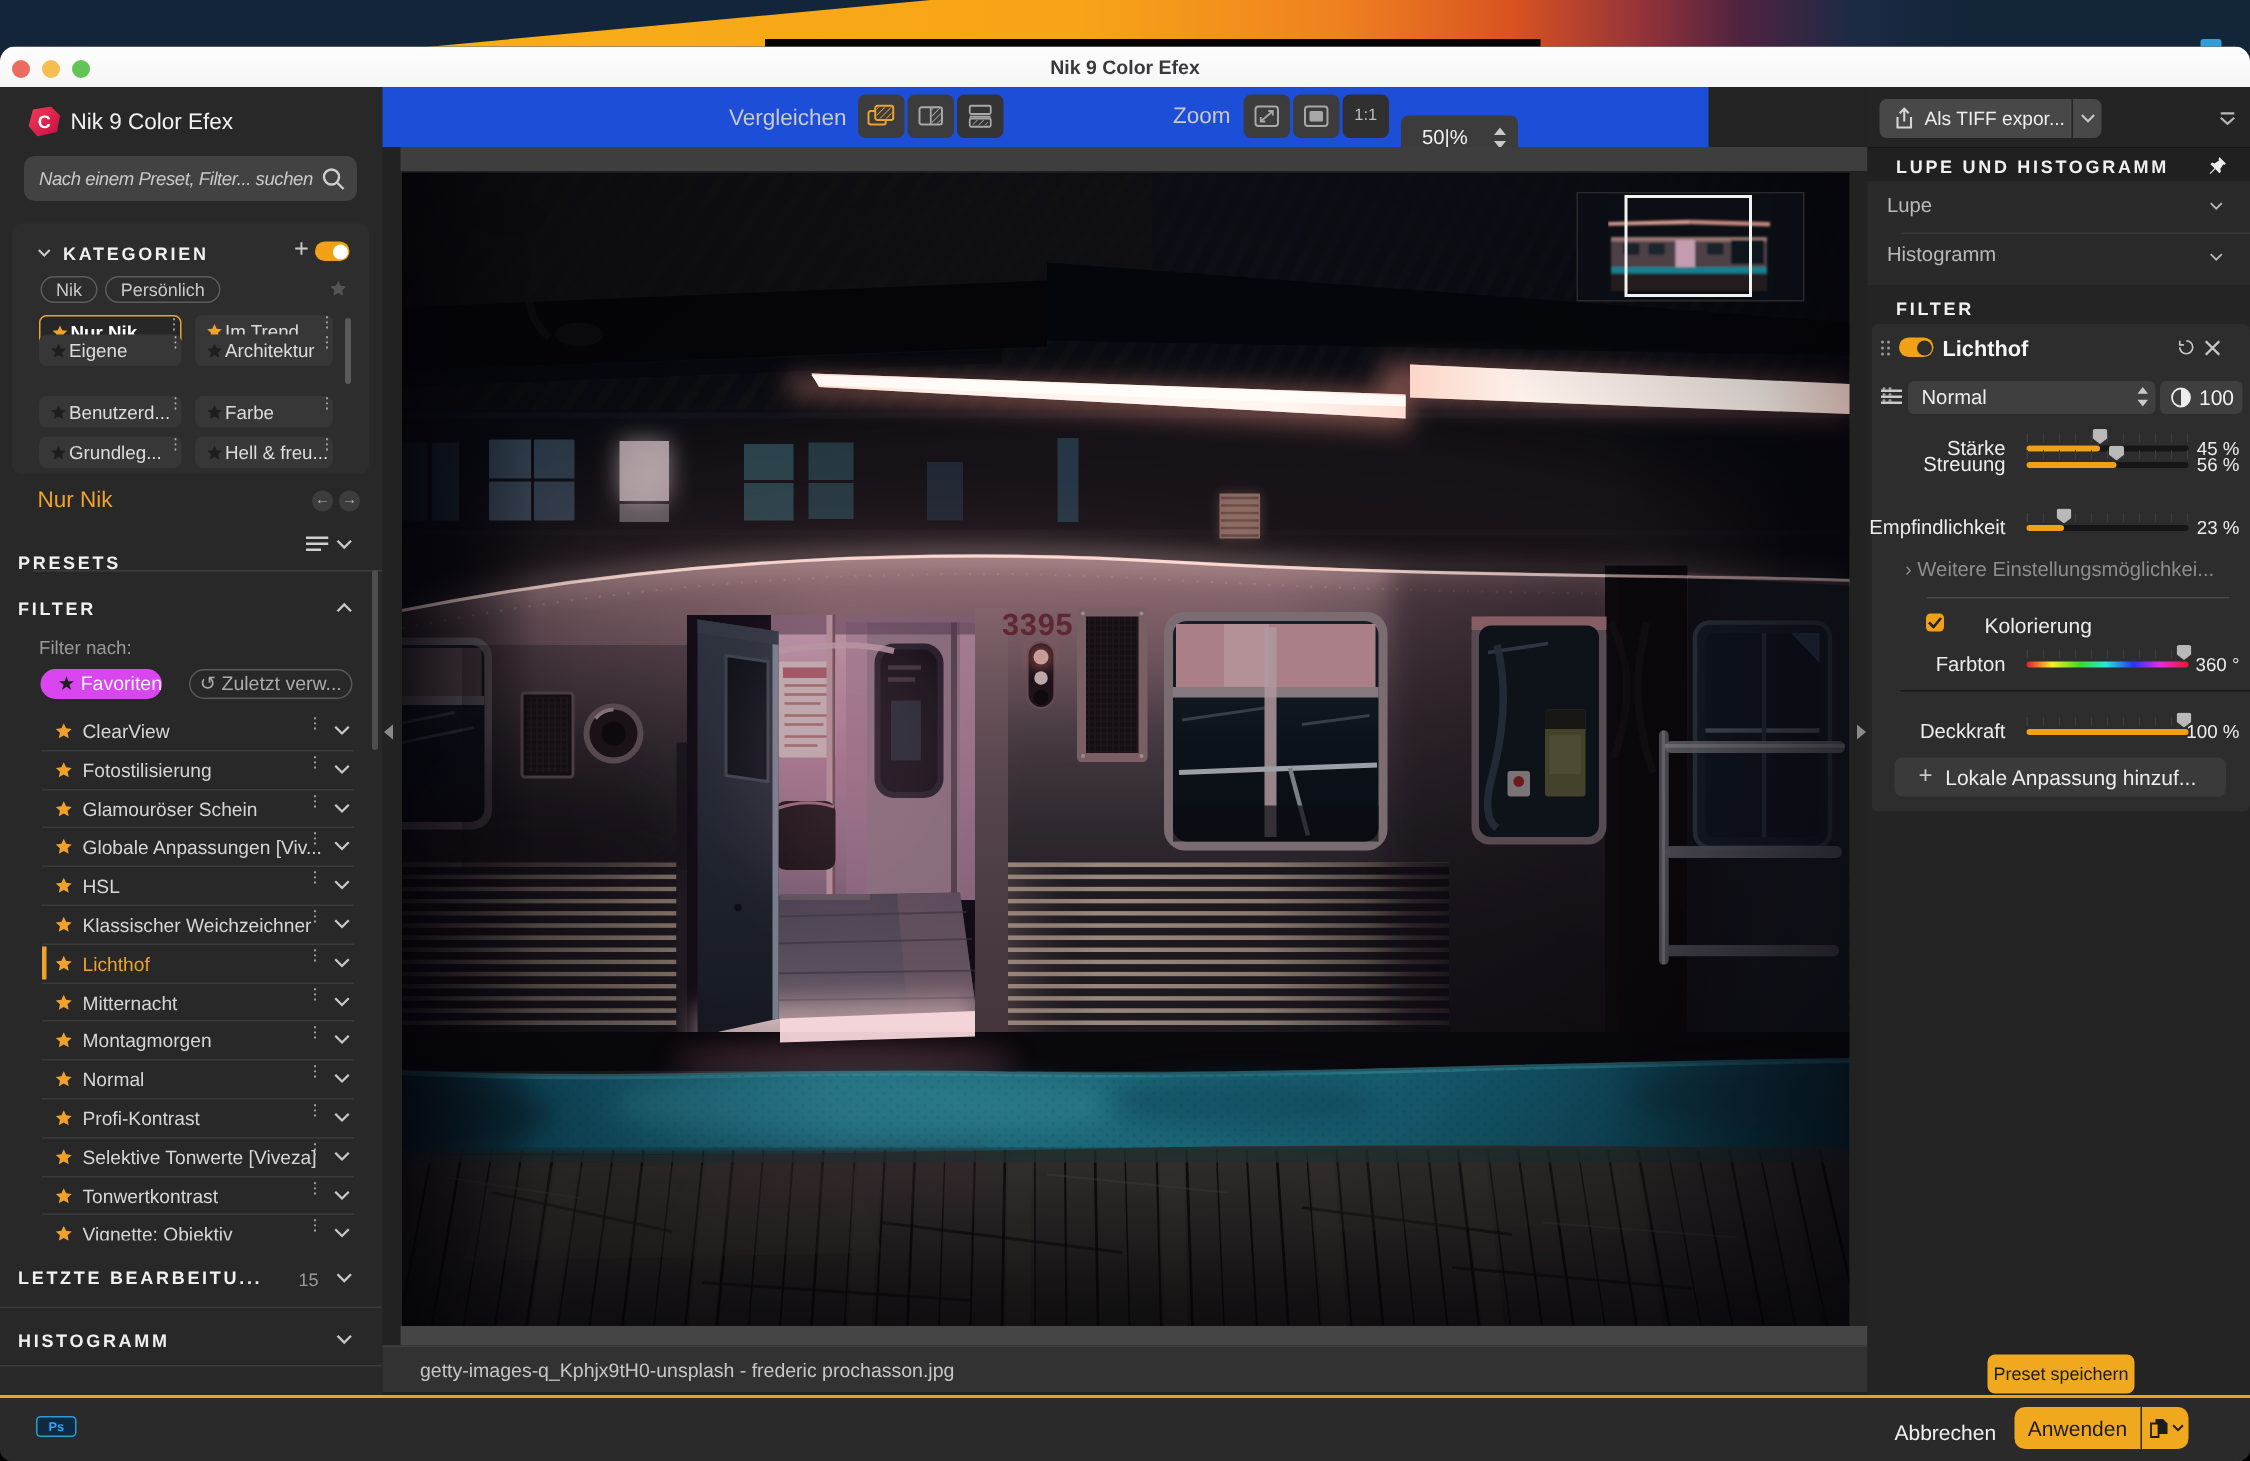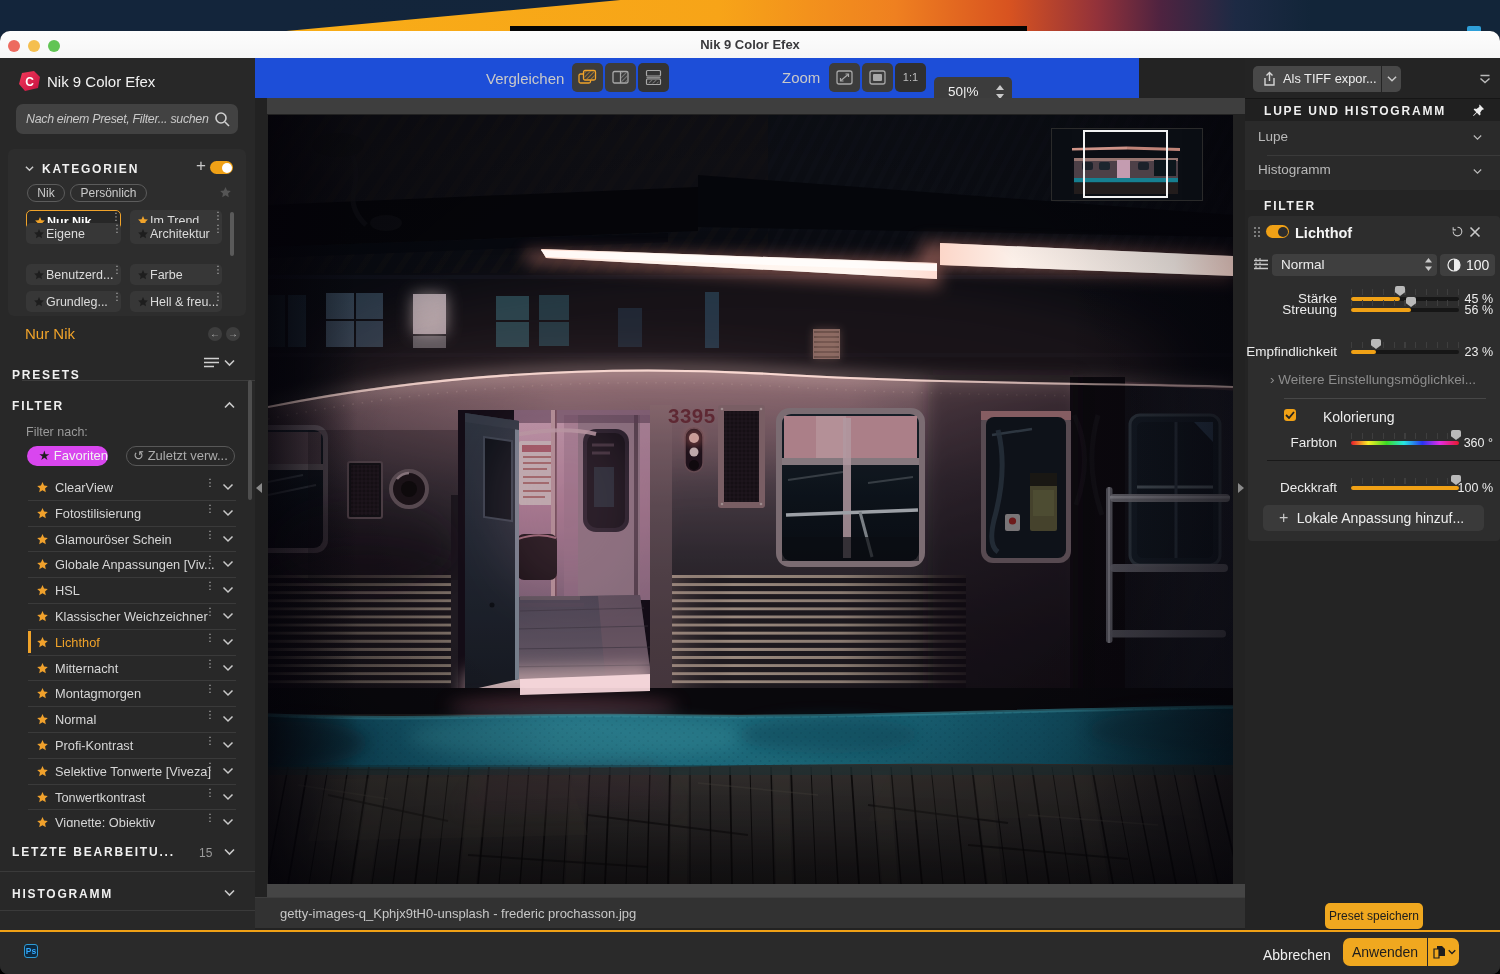--- a/index.html
+++ b/index.html
@@ -181,21 +181,21 @@
   #lokalbtn { left:18px; top:447px; width:221px; height:26px; background:#3a3a3a; border-radius:5px;
     color:#ececec; font-size:14px; line-height:26px; text-align:center; }
   #lokalbtn .pl { position:absolute; left:16px; top:0px; color:#c9c9c9; font-size:16px; font-weight:300; }
 
   #presetbtn { left:80px; top:845px; width:98px; height:26px; background:#f0a81f; border-radius:5px;
     white-space:nowrap; color:#1c1c1c; font-size:12px; line-height:26px; text-align:center; }
 
   
   #orangeline { left:0; top:899px; width:1500px; height:2px; background:#f0a116; }
   #bottombar { left:0; top:901px; width:1500px; height:42px; background:#2a2a2a; }
-  #psbadge { left:24px; top:12px; width:14px; height:14px; border:1.5px solid #2e9bd6; border-radius:3px;
+  #psbadge { left:24px; top:12px; width:27px; height:14px; border:1.5px solid #2e9bd6; border-radius:3px;
     background:#0d2a40; color:#31a8ff; font-size:8.5px; font-weight:bold; text-align:center; line-height:12px; }
   #abbrechen { left:1263px; top:15px; font-size:14px; color:#f0f0f0; }
   #anwenden { left:1343px; top:6px; width:84px; height:28px; background:#f0a81f; border-radius:7px 0 0 7px;
     color:#1d1d1d; font-size:14px; text-align:center; line-height:29px; }
   #anwmore { left:1428px; top:6px; width:31px; height:28px; background:#f0a81f; border-radius:0 7px 7px 0; }
 </style>
 </head>
 <body>
 <div id="stage">
   <div class="abs" id="desktop"></div>

